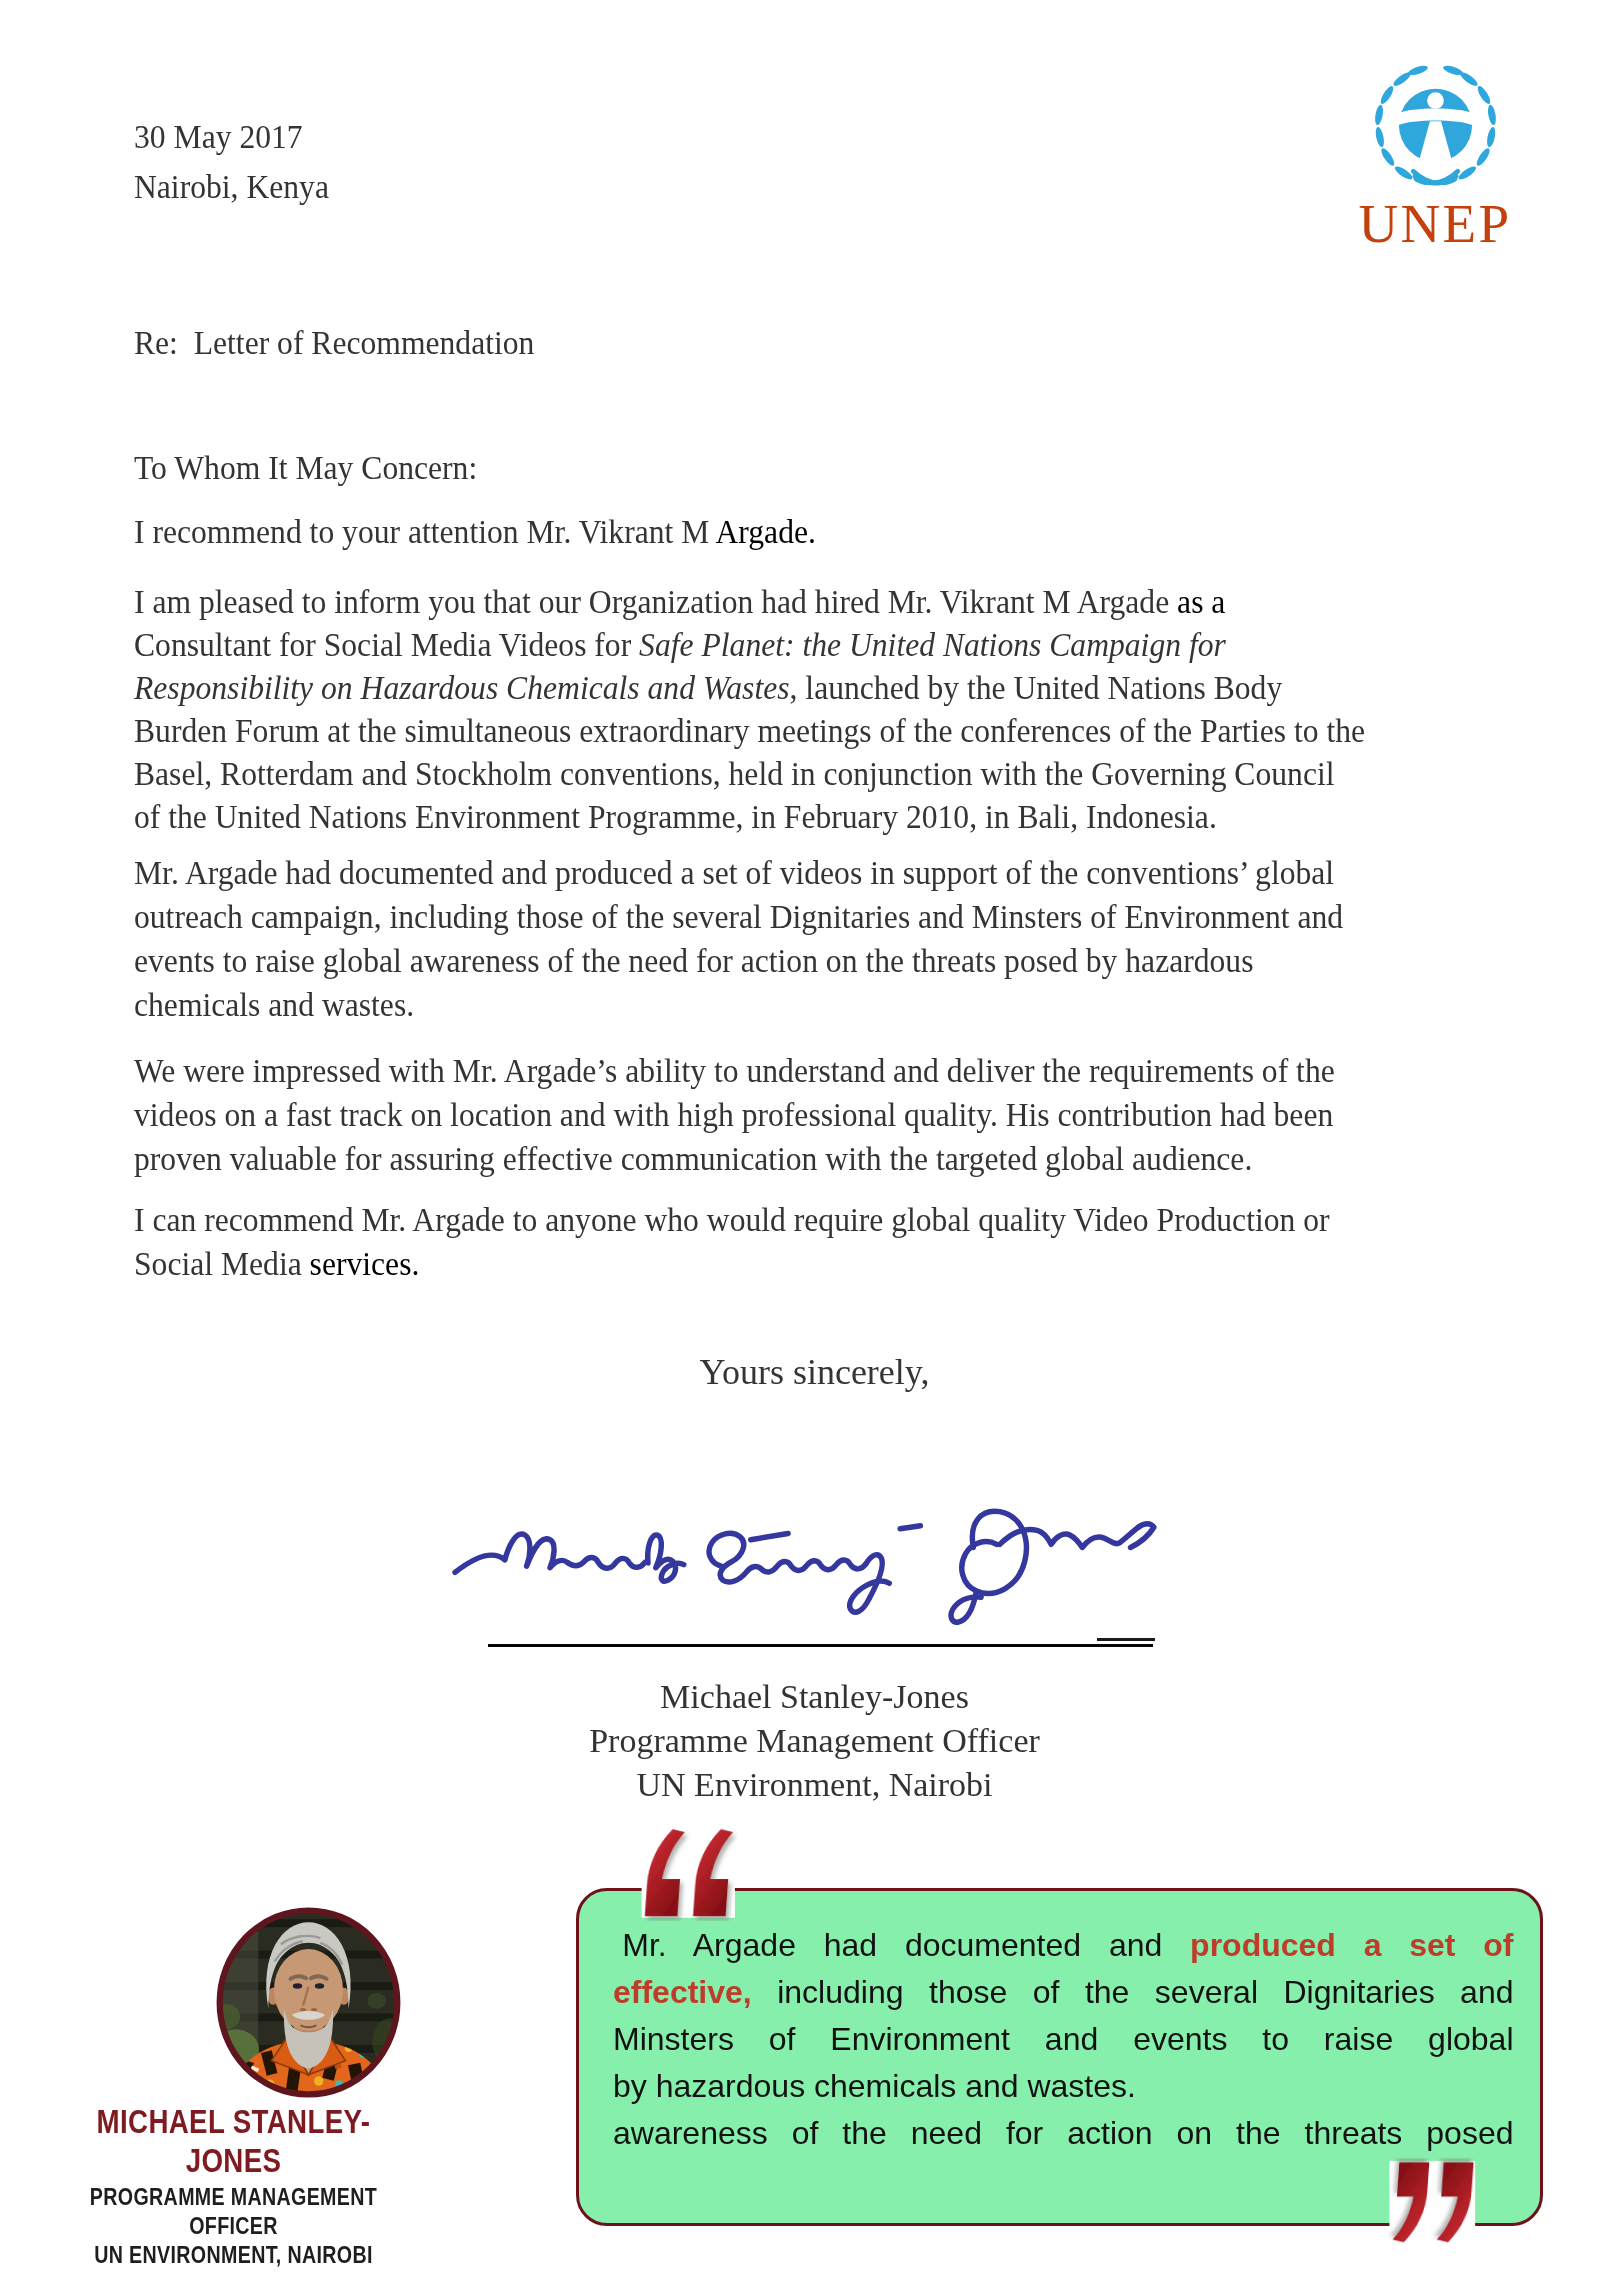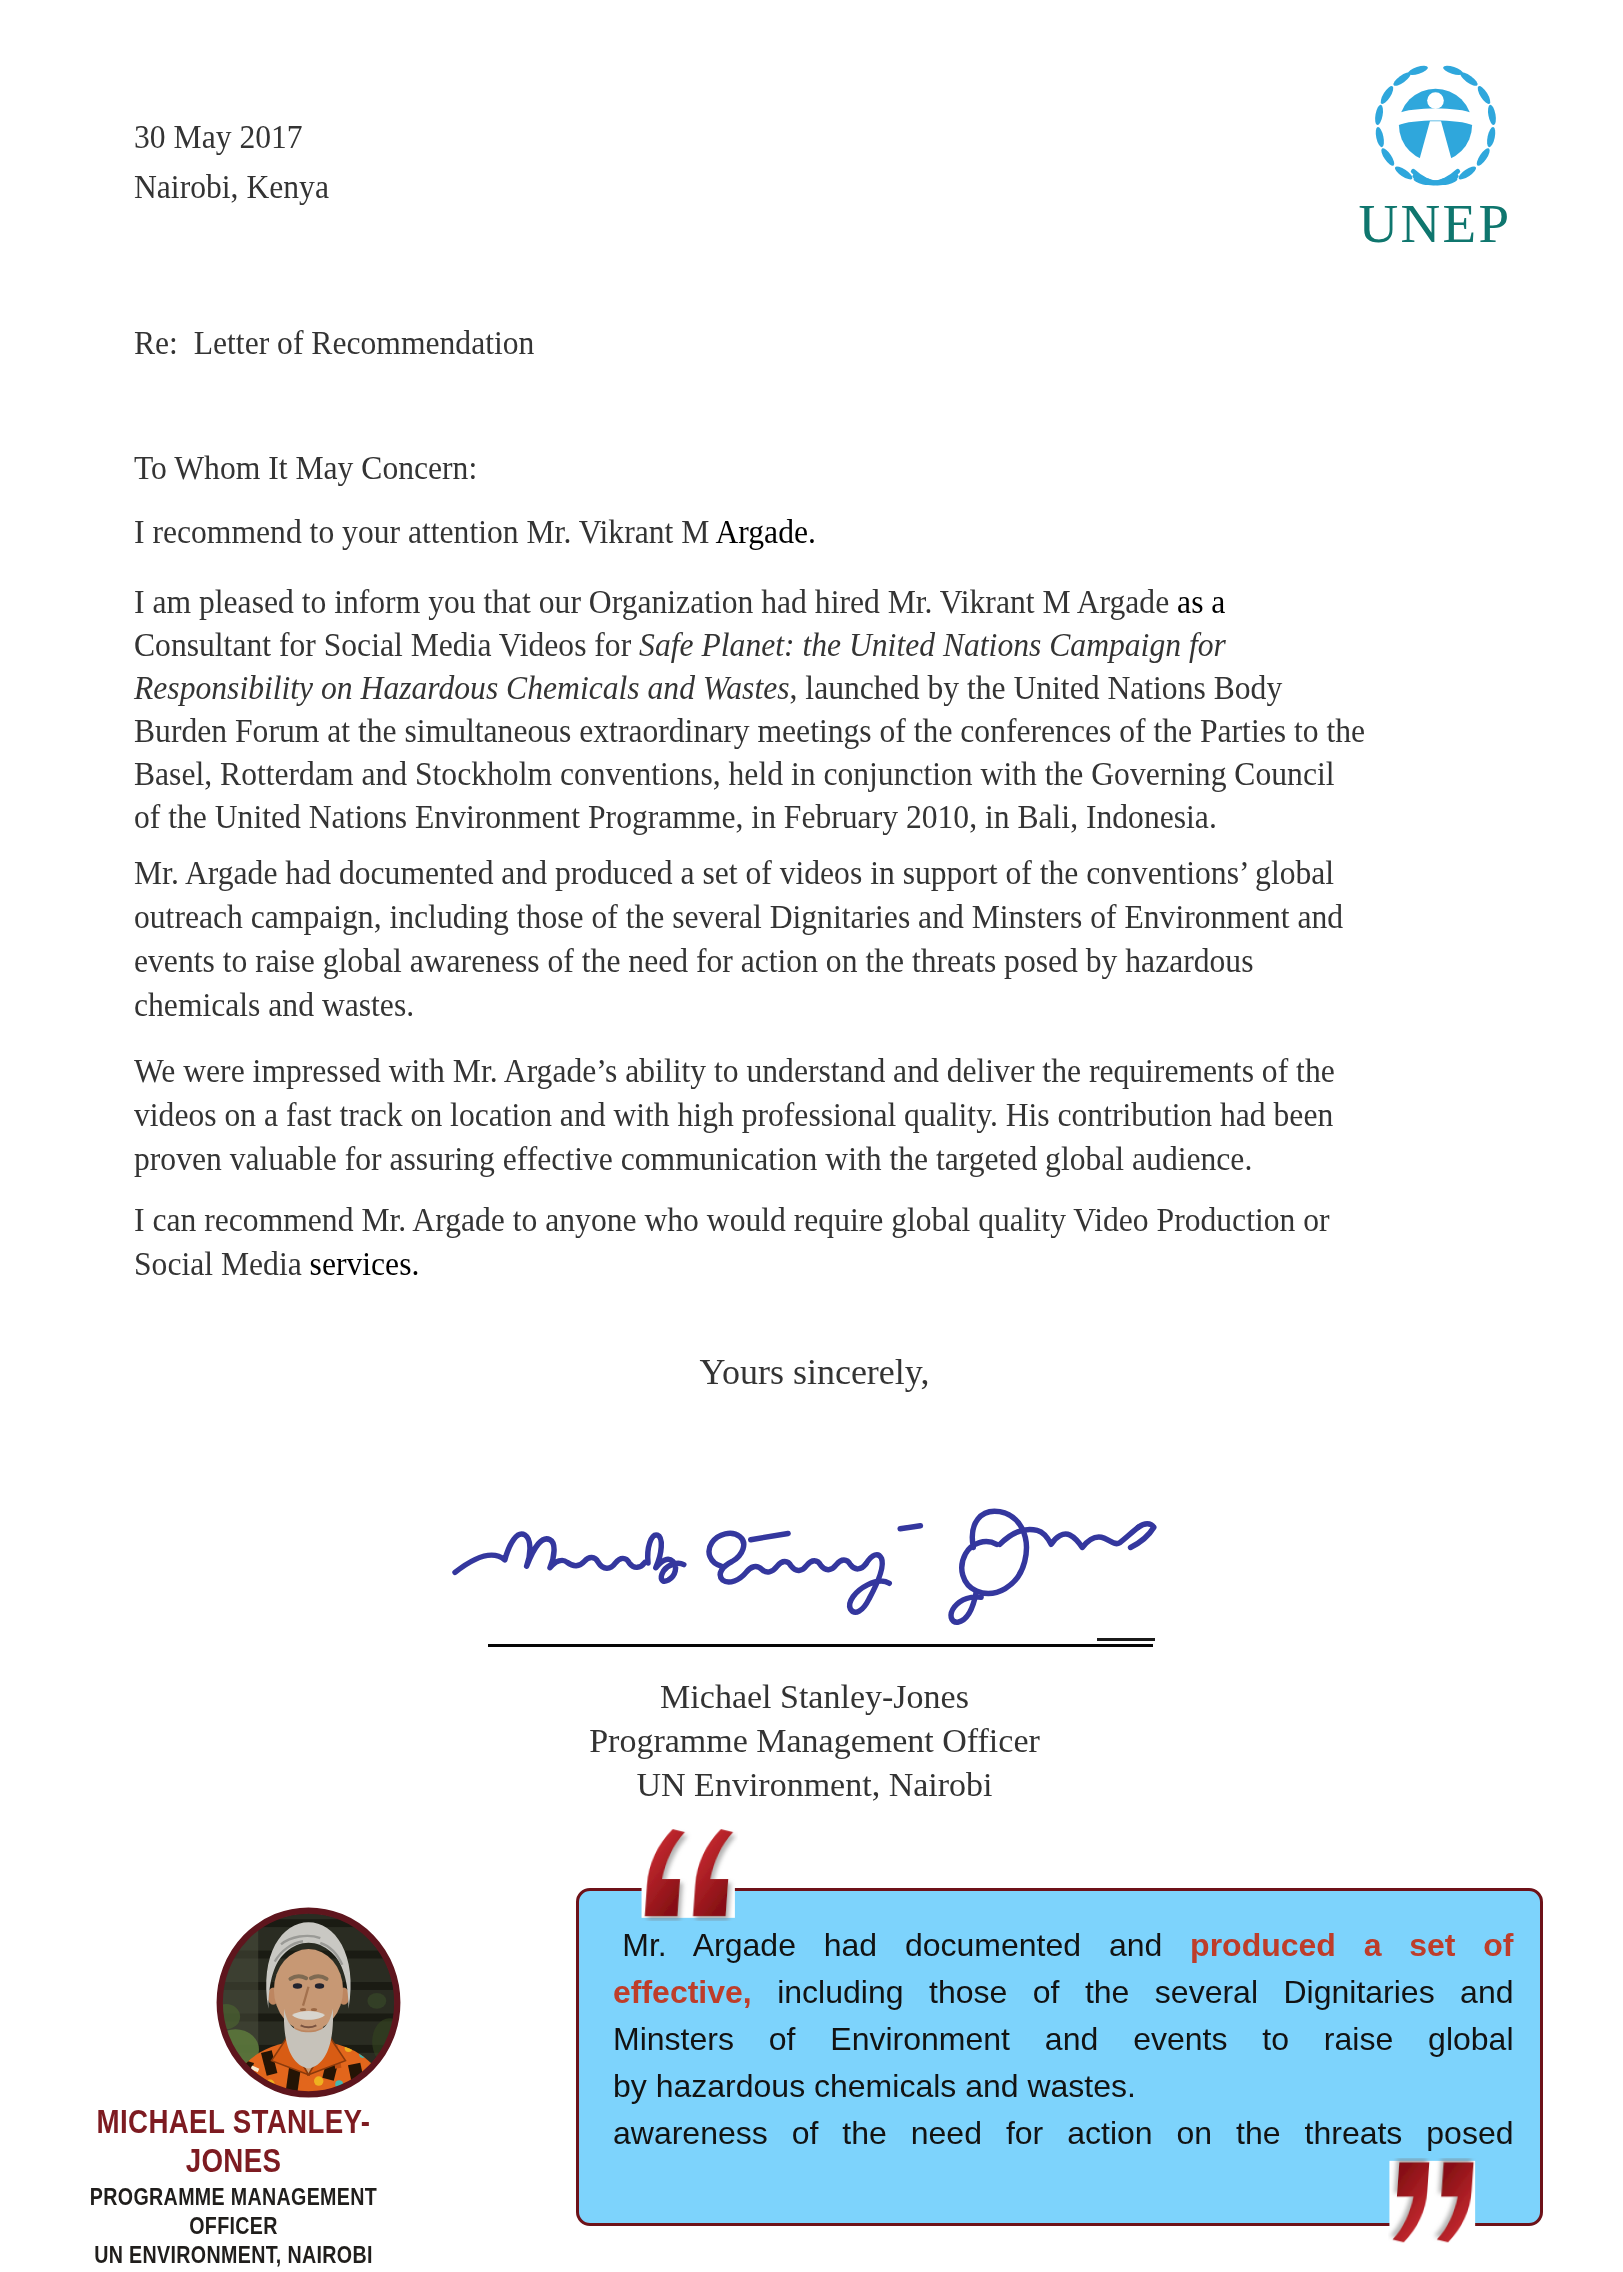--- a/index.html
+++ b/index.html
@@ -34,35 +34,35 @@
   
   #signature-svg{left:436px;top:1479px;}
   #sig-rule{left:488px;top:1644px;width:665px;height:3.1px;background:#050505;}
   #sig-rule2{left:1097px;top:1638px;width:58px;height:3.1px;background:#1b1b1b;}
   #signer{left:464px;top:1675px;width:701px;text-align:center;
     font-size:34px;line-height:44px;color:#333;}
 
   
   #unep-emblem{left:1356px;top:55px;}
   #unep-word{left:1354px;top:192px;width:162px;text-align:center;
-    font-size:55px;letter-spacing:2.3px;color:#0f766e;font-family:"Liberation Serif",serif;}
+    font-size:55px;letter-spacing:2.3px;color:#c2410c;font-family:"Liberation Serif",serif;}
 
   
   #photo-svg{left:215px;top:1906px;}
   #profile{left:23.4px;top:2102px;width:421px;text-align:center;
     font-family:"Liberation Sans",sans-serif;font-weight:bold;
     transform:scaleX(.84);transform-origin:center top;}
   #profile .pname{font-size:33px;line-height:39px;color:#7D1B21;letter-spacing:0.4px;}
   #profile .ptitle{font-size:23.4px;line-height:29px;color:#201e1c;letter-spacing:0.4px;margin-top:3.1px;}
   #profile .porg{font-size:23.4px;line-height:28px;color:#201e1c;letter-spacing:0.4px;}
 
   
   #quote-box{
     left:576px;top:1888px;width:967px;height:338px;box-sizing:border-box;
-    border:3.9px solid #6E1219;border-radius:14px;background:#7dd3fc;
+    border:3.9px solid #6E1219;border-radius:31px;background:#86efac;
   }
   #quote-text{
     position:absolute;left:34px;right:26.5px;top:31px;
     font-family:"Liberation Sans",sans-serif;
     font-size:32px;line-height:47px;color:#121212;
   }
   .q-line{text-align:justify;text-align-last:justify;height:47px;overflow:visible;}
   .q-line.last{text-align-last:left;}
   .q-line.first{text-indent:9.3px;}
   .run-r{color:#BE3D2A;font-weight:bold;}

